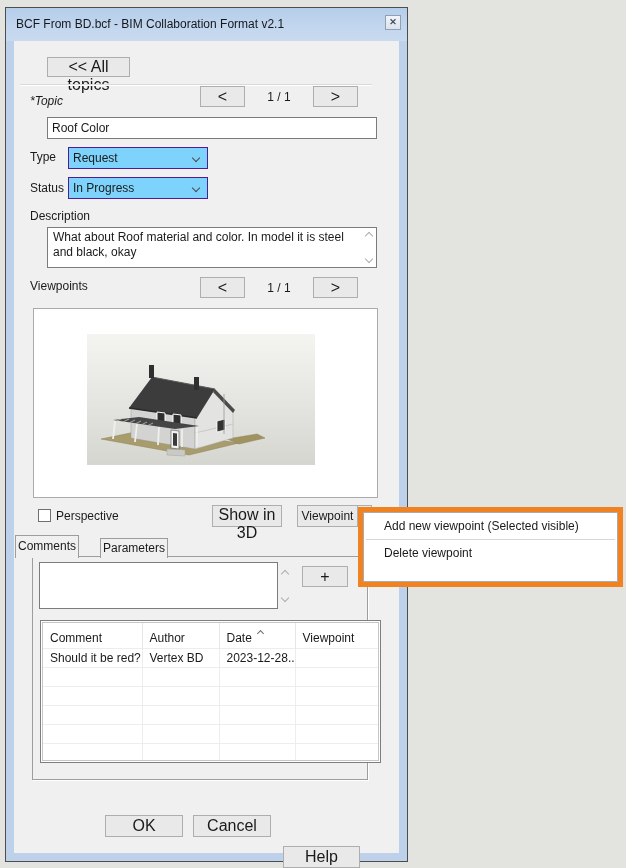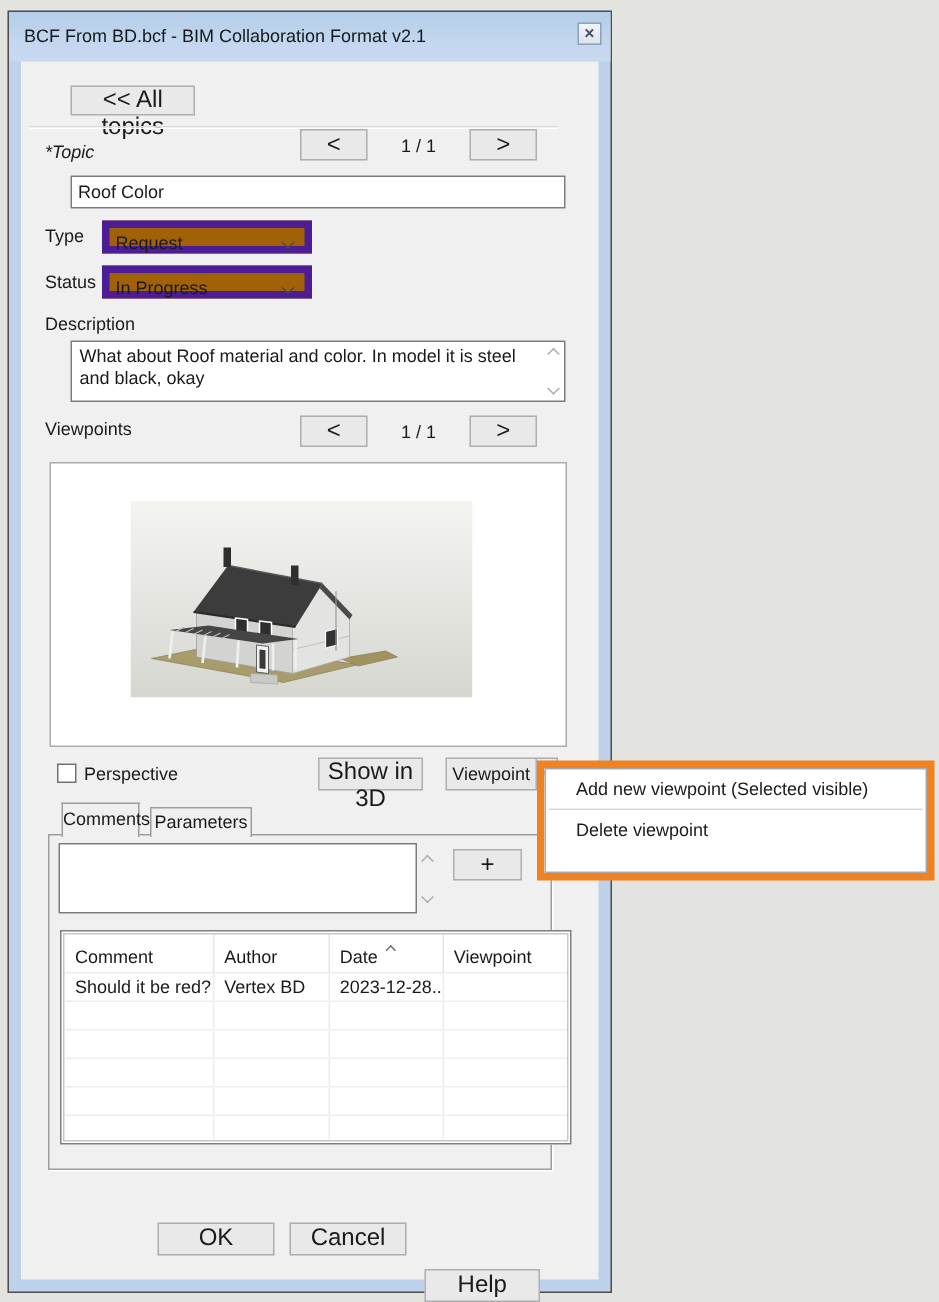--- a/index.html
+++ b/index.html
@@ -19,21 +19,21 @@
                cursor:default; }
   .client { position:relative; margin:0 8px 8px 8px; height:812px; background:#f0f0f0; }
 
   
   .w-btn { position:absolute; background:#e9e9e9; border:1px solid #aeaeae;
            font-family:inherit; font-size:16px; color:#1a1a1a; text-align:center; }
   .w-input { position:absolute; background:#fff; border:1px solid #7b7b7b; font-size:12px;
              padding:0 4px; line-height:20px; white-space:nowrap; overflow:hidden; }
   .w-label { position:absolute; white-space:nowrap; }
   .sep { position:absolute; height:0; border-top:1px solid #d9d9d9; border-bottom:1px solid #ffffff; }
-  .combo { position:absolute; background:#a16207; border:5px solid #4c1d95; line-height:20px;
+  .combo { position:absolute; background:#7dd3fc; border:1px solid #4c1d95; line-height:20px;
            padding:0 4px; }
   .combo .chev { position:absolute; right:8px; top:7px; }
   .chev { display:inline-block; width:6px; height:6px; border:solid #4a4a4a;
           border-width:0 1.2px 1.2px 0; transform:rotate(45deg); }
   .chev.up { transform:rotate(225deg); }
   .chev.lite { border-color:#a9afb6; }
   .counter { position:absolute; width:62px; text-align:center; }
 
   
   .descbox { position:absolute; background:#fff; border:1px solid #7b7b7b;
@@ -196,21 +196,21 @@
 
       <button class="w-btn" style="left:198px; top:464px; width:70px; height:22px;">Show in 3D</button>
 
       <div class="split-btn" style="left:283px; top:464px; width:75px; height:22px;">
         <span class="main">Viewpoint</span>
         <span class="arrow">
           <span class="tri-down"></span>
         </span>
       </div>
 
-      <div class="tab active" style="left:27px; top:494px; width:52px; height:23px;text-align:right;">
+      <div class="tab active" style="left:1px; top:494px; width:64px; height:23px;">
         <span>Comments</span>
       </div>
       <div class="tab inactive" style="left:86px; top:497px; width:68px; height:20px;">
         <span>Parameters</span>
       </div>
 
       <div class="tab-page">
         <textarea class="comment-box" style=""></textarea>
         <span class="chev up lite spin" style="left:249px; top:14px;"></span>
         <span class="chev lite spin" style="left:249px; top:38px;"></span>

